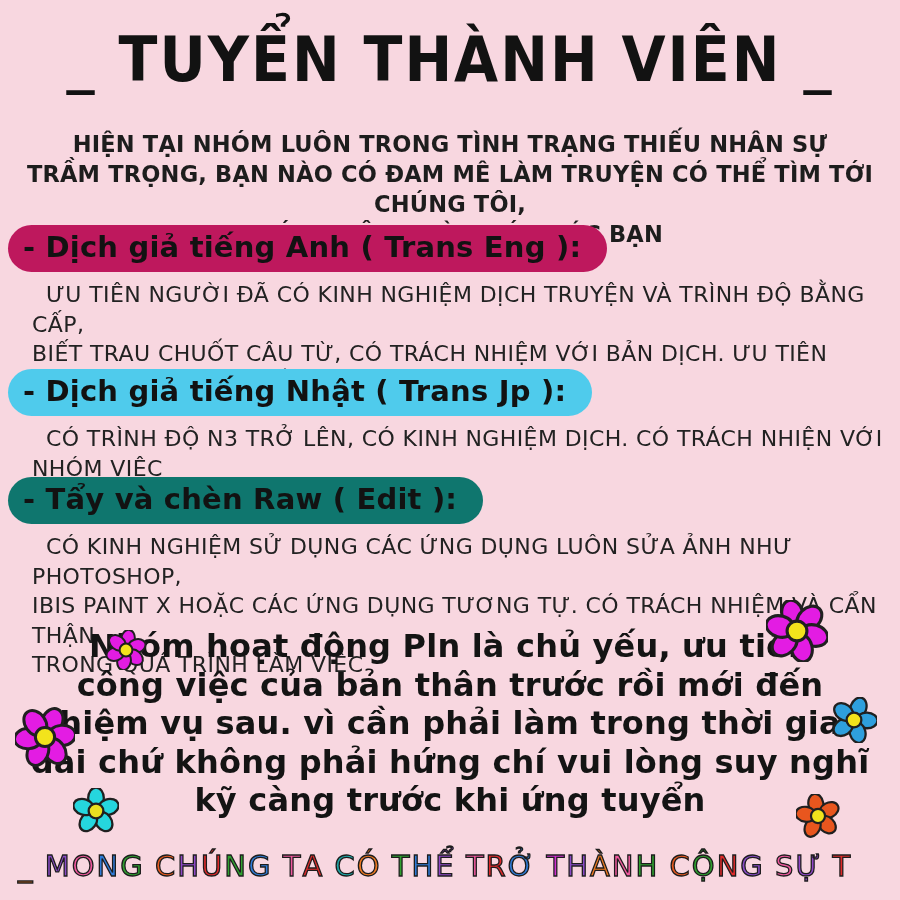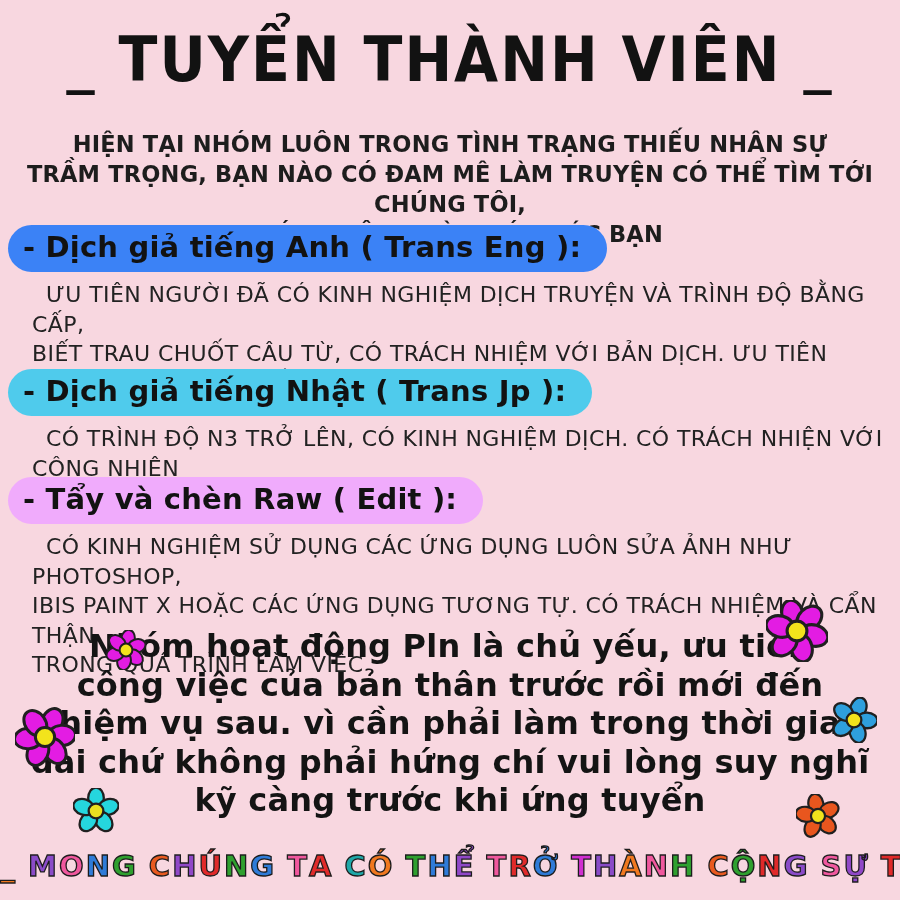--- a/index.html
+++ b/index.html
@@ -62,55 +62,55 @@
     margin: 0; text-align: center;
     font-size: 32px; font-weight: 600; line-height: 38.5px;
     letter-spacing: 0.2px;
     white-space: pre-line;
     color: #141414;
   }
 
   .footer-slogan {
     position: absolute; top: 849px; left: 0; width: 100%;
     text-align: center;
-    font-size: 29px; font-weight: 700;
+    font-size: 29px; font-weight: 400;
     letter-spacing: 1px;
     -webkit-text-stroke: 1.3px #1c1c1c;
     white-space: nowrap;
   }
   .footer-slogan span { padding: 0 0.5px; }
 
   .flower { position: absolute; pointer-events: none; }
 </style>
 </head>
 <body>
 
 <div class="poster">
 
   <h1 class="title">_ TUYỂN THÀNH VIÊN _</h1>
 
   <p class="intro">HIỆN TẠI NHÓM LUÔN TRONG TÌNH TRẠNG THIẾU NHÂN SỰ
 TRẦM TRỌNG, BẠN NÀO CÓ ĐAM MÊ LÀM TRUYỆN CÓ THỂ TÌM TỚI CHÚNG TÔI,
 NHÓM LUÔN CHÀO ĐÓN CÁC BẠN</p>
 
   <section class="sec sec1">
-    <div class="pill" style="background-color: #3b82f6;">- Dịch giả tiếng Anh ( Trans Eng ):</div>
+    <div class="pill" style="background-color: #be185d;">- Dịch giả tiếng Anh ( Trans Eng ):</div>
     <p class="sec-body">ƯU TIÊN NGƯỜI ĐÃ CÓ KINH NGHIỆM DỊCH TRUYỆN VÀ TRÌNH ĐỘ BẰNG CẤP,
 BIẾT TRAU CHUỐT CÂU TỪ, CÓ TRÁCH NHIỆM VỚI BẢN DỊCH. ƯU TIÊN
 CHẤT LƯỢNG HƠN TỐC ĐỘ</p>
   </section>
 
   <section class="sec sec2">
     <div class="pill" style="background-color: rgb(79, 203, 236); text-align: right;">- Dịch giả tiếng Nhật ( Trans Jp ):</div>
     <p class="sec-body">CÓ TRÌNH ĐỘ N3 TRỞ LÊN, CÓ KINH NGHIỆM DỊCH. CÓ TRÁCH NHIỆN VỚI
-CÔNG NHIỆN</p>
+NHÓM VIỆC</p>
   </section>
 
   <section class="sec sec3">
-    <div class="pill" style="background-color: #f0abfc;">- Tẩy và chèn Raw ( Edit ):</div>
+    <div class="pill" style="background-color: #0f766e;">- Tẩy và chèn Raw ( Edit ):</div>
     <p class="sec-body">CÓ KINH NGHIỆM SỬ DỤNG CÁC ỨNG DỤNG LUÔN SỬA ẢNH NHƯ PHOTOSHOP,
 IBIS PAINT X HOẶC CÁC ỨNG DỤNG TƯƠNG TỰ. CÓ TRÁCH NHIỆM VÀ CẨN THẬN
 TRONG QUÁ TRÌNH LÀM VIỆC</p>
   </section>
 
   <p class="note">Nhóm hoạt động Pln là chủ yếu, ưu tiên
 công việc của bản thân trước rồi mới đến
 nhiệm vụ sau. vì cần phải làm trong thời gian
 dài chứ không phải hứng chí vui lòng suy nghĩ
 kỹ càng trước khi ứng tuyển</p>

